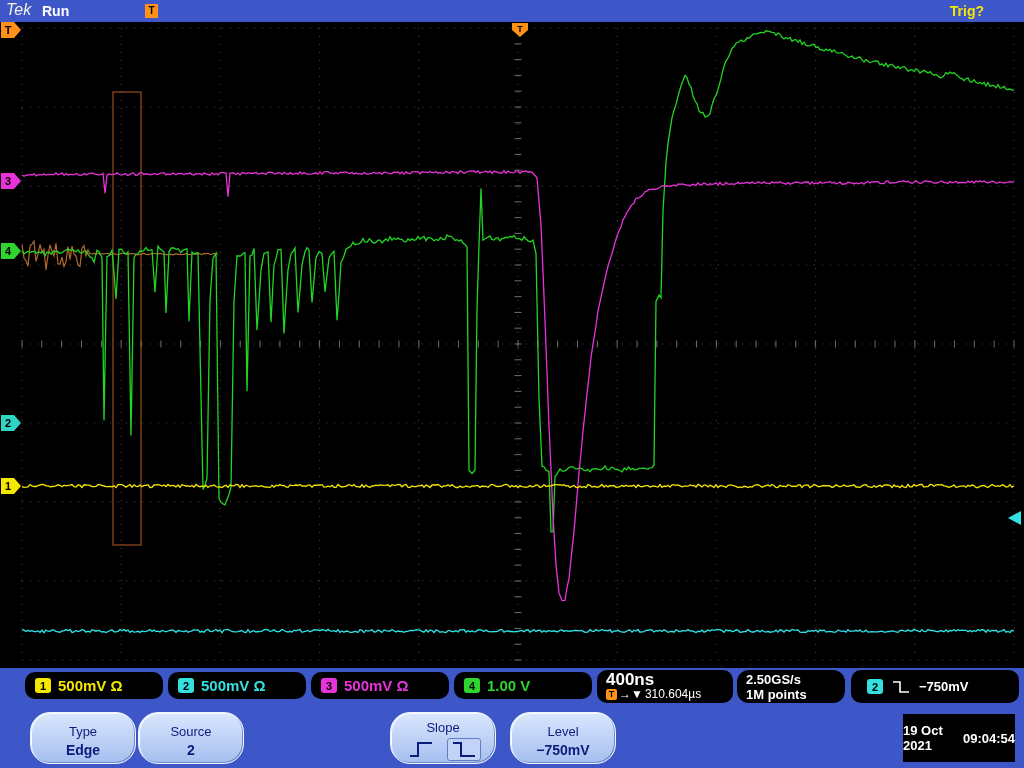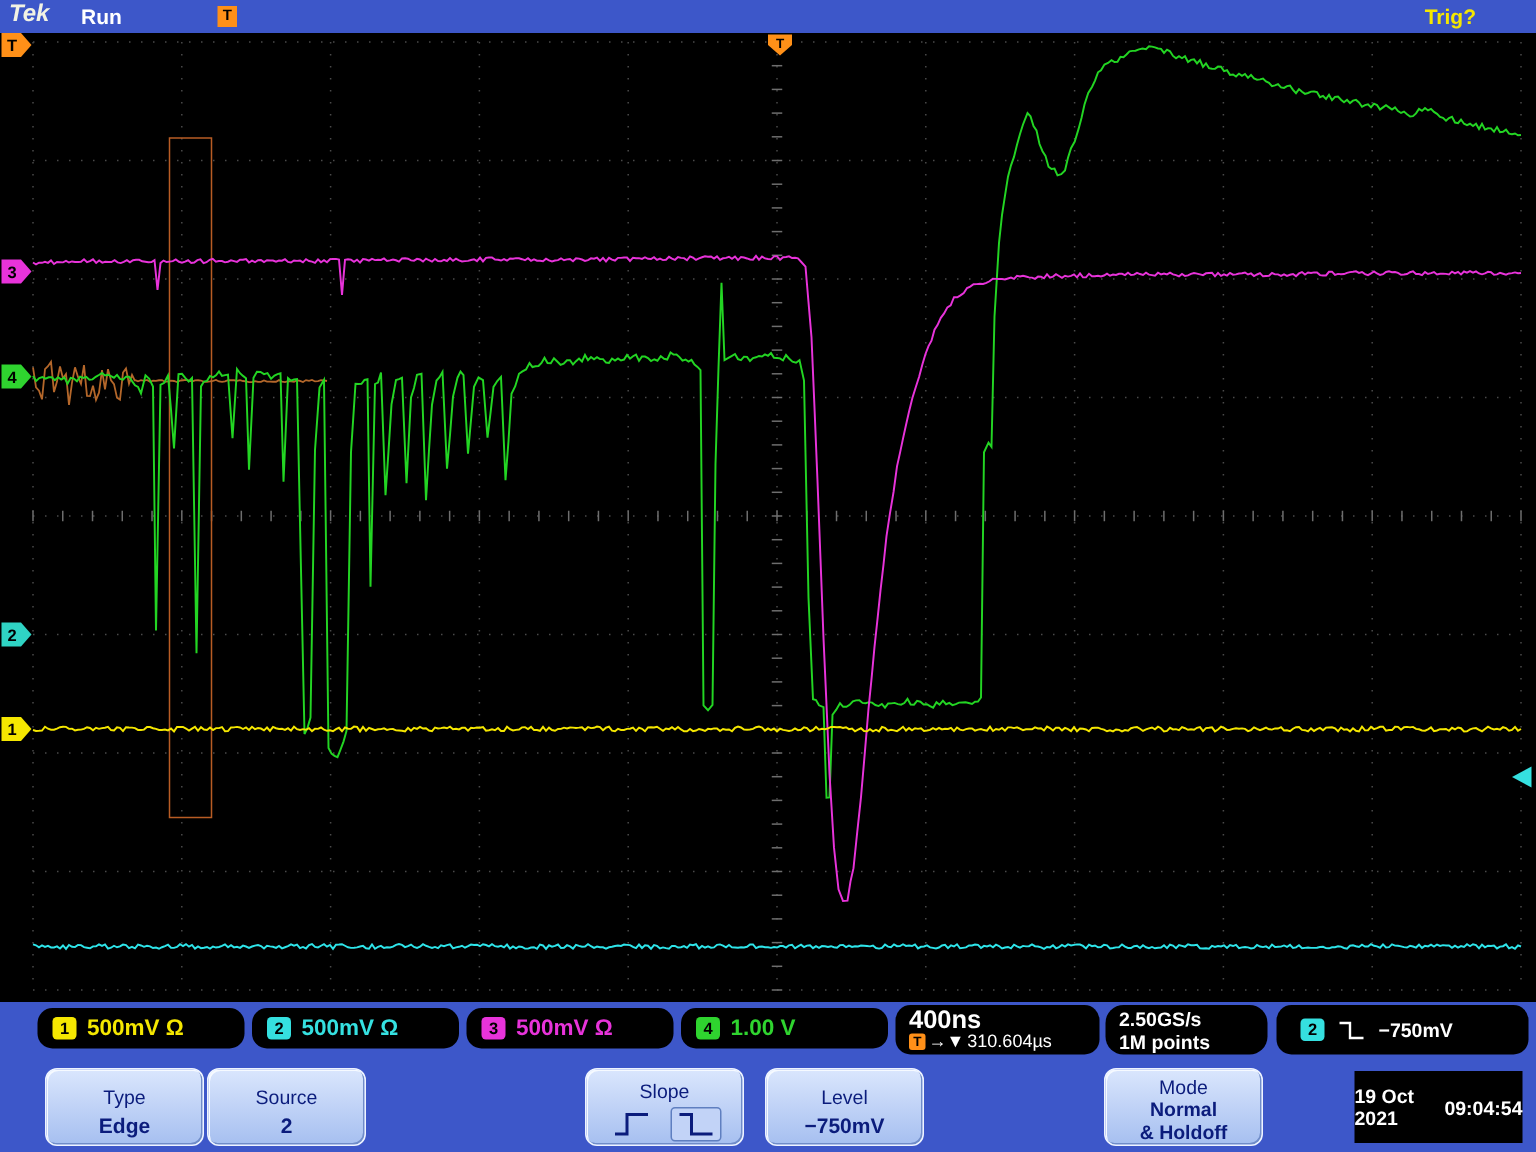--- a/index.html
+++ b/index.html
@@ -1,21 +1,21 @@
 <!DOCTYPE html>
 <html><head>
 <meta charset="utf-8">
 <style>
   html,body{margin:0;padding:0;background:#000;}
   .stage{position:relative;width:1024px;height:768px;background:#000;overflow:hidden;
          font-family:"Liberation Sans",sans-serif;}
   
   .topbar{position:absolute;left:0;top:0;width:1024px;height:22px;background:#3d57c9;}
-  .tek{position:absolute;left:6px;top:1px;font-size:16px;font-weight:bold;font-style:italic;color:#f2f2e4;}
-  .run{position:absolute;left:42px;top:3px;font-size:14px;font-weight:bold;color:#ffffff;margin-left:12px;}
+  .tek{position:absolute;left:6px;top:1px;font-size:16px;font-weight:normal;font-style:italic;color:#f2f2e4;}
+  .run{position:absolute;left:42px;top:3px;font-size:14px;font-weight:bold;color:#ffffff;}
   .tflag-box{position:absolute;left:145px;top:4px;width:13px;height:14px;background:#ff9018;
              color:#000;font-size:10px;font-weight:bold;text-align:center;line-height:14px;}
   .trigq{position:absolute;right:40px;top:3px;font-size:14px;font-weight:bold;color:#f5e700;}
   
   .screen{position:absolute;left:0;top:22px;width:1024px;height:646px;background:#000;}
   .screen svg{position:absolute;left:0;top:0;}
   
   .readouts{position:absolute;left:0;top:668px;width:1024px;height:36px;background:#3d57c9;}
   .robox{position:absolute;background:#000;border-radius:10px;color:#fff;box-sizing:border-box;}
   .chbox{top:4px;height:27px;width:138px;display:flex;align-items:center;gap:7px;padding-left:10px;}
@@ -25,21 +25,21 @@
   .timebox{left:597px;top:2px;width:136px;height:33px;padding:2px 9px;}
   .timebox .l1{font-size:17px;font-weight:bold;line-height:15px;}
   .l2{font-size:12px;display:flex;align-items:center;gap:2px;line-height:14px;}
   .tbadge{display:inline-flex;width:11px;height:11px;background:#ff9018;border-radius:2px;color:#000;
           font-size:9px;font-weight:bold;align-items:center;justify-content:center;}
   .ratebox{left:737px;top:2px;width:108px;height:33px;padding:2px 9px;font-size:13px;font-weight:bold;line-height:15px;border-radius:12px;}
   .trigbox{left:851px;top:2px;width:168px;height:33px;display:flex;align-items:center;gap:8px;padding-left:16px;}
   .triglevel{font-size:13px;font-weight:bold;}
   
   .menubar{position:absolute;left:0;top:704px;width:1024px;height:64px;background:#3d57c9;}
-  .mbtn{position:absolute;top:8px;width:106px;height:52px;border-radius:8px;color:#0b1c7c;
+  .mbtn{position:absolute;top:8px;width:106px;height:52px;border-radius:20px;color:#0b1c7c;
         background:linear-gradient(#dae6fd,#a6bff0);border:1px solid #eef4ff;box-sizing:border-box;
         box-shadow:inset -1px -1px 0 #6f8cc8,inset 1px 1px 0 #f6faff;cursor:pointer;padding:0;}
   .mbtn .t{font-size:13px;margin-top:5px;}
   .mbtn .v{font-size:14px;font-weight:bold;margin-top:3px;}
   .mbtn.mode .t{margin-top:2px;}
   .mbtn.mode .v{margin-top:0;font-size:13px;}
   .glyphrow{display:flex;justify-content:center;align-items:center;gap:10px;margin-top:3px;}
   .glyph{display:inline-flex;padding:1px 3px;border-radius:3px;}
   .glyph.selected{background:#c2d3f7;border:1px solid #5f7fc0;}
   .datetime{position:absolute;left:903px;top:10px;width:112px;height:48px;background:#000;color:#fff;
@@ -254,23 +254,18 @@
           <svg width="26" height="19" viewBox="0 0 26 19">
               <path d="M2,3 H10 V16 H24" fill="none" stroke="#0b1c7c" stroke-width="2"></path>
             </svg>
         </span>
       </div>
     </button>
     <button class="mbtn" style="left:510px">
       <div class="t">Level</div>
       <div class="v">−750mV</div>
     </button>
-    <button class="mbtn mode" style="left:736px">
-      <div class="t">Mode</div>
-      <div class="v">Normal</div>
-      <div class="v">&amp; Holdoff</div>
-    </button>
     <div class="datetime">
       <div>19 Oct 2021</div>
       <div>09:04:54</div>
     </div>
   </div>
 </div>
 
 </body></html>

